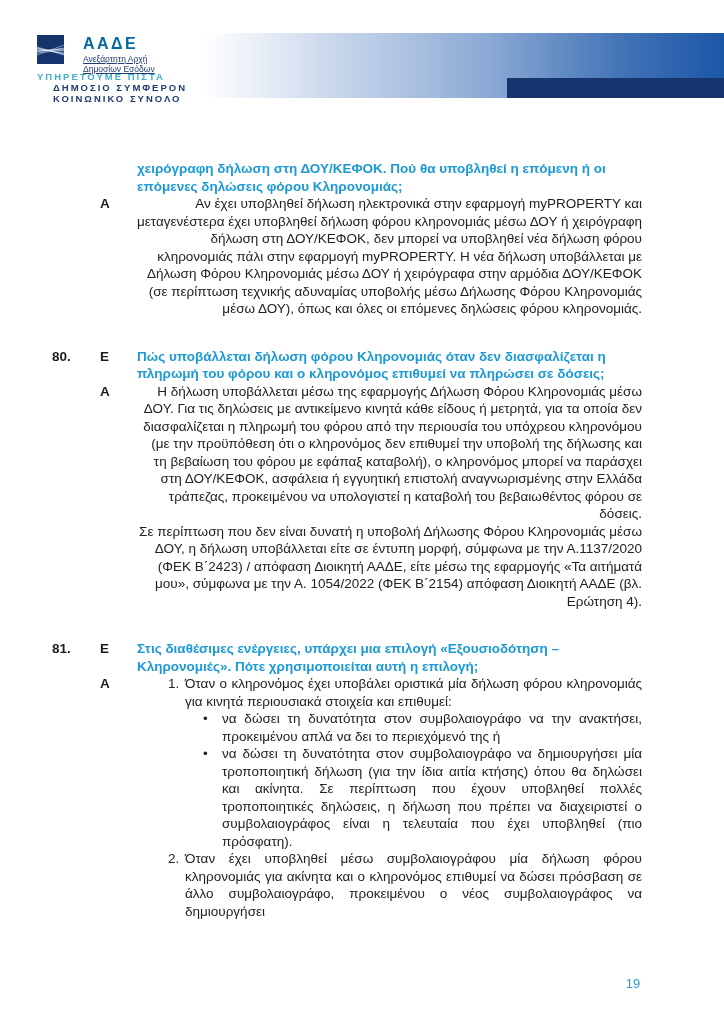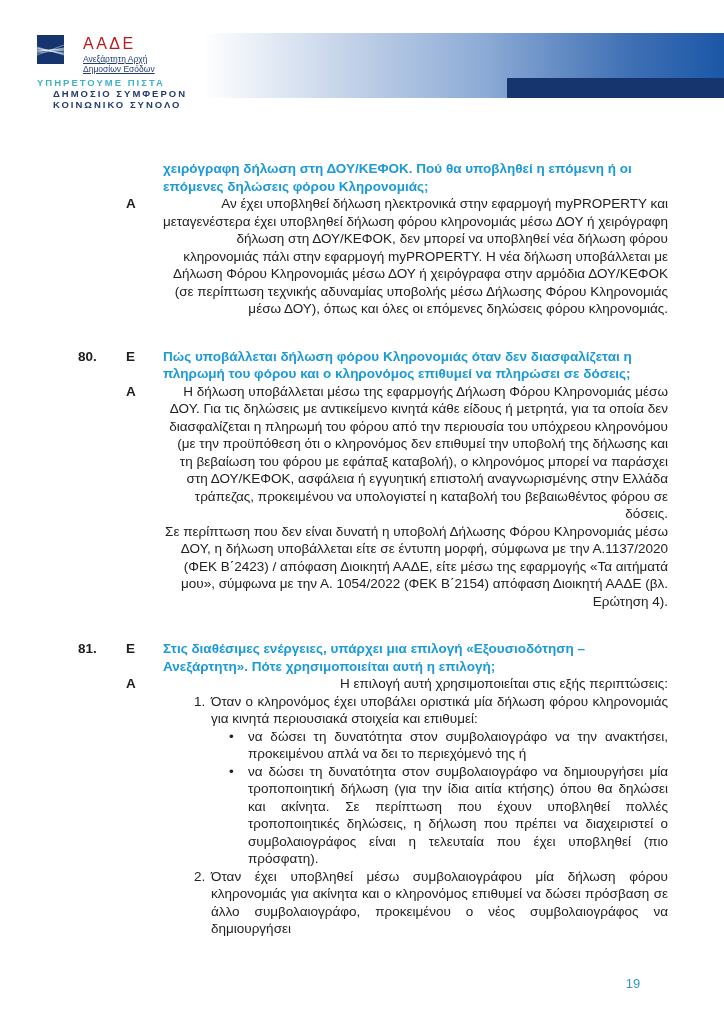--- a/index.html
+++ b/index.html
@@ -17,33 +17,33 @@
     background:linear-gradient(90deg,#ffffff 0%,#c3d2e8 28%,#8aa9d4 55%,#3f70b4 82%,#1b57a7 100%);
   }
   .navy-strip {
     position:absolute; right:0; bottom:0; width:217px; height:20px;
     background:#16356e;
   }
   .logo { position:absolute; left:37px; top:34px; }
   .logo-mark { position:absolute; left:0; top:1px; width:27px; height:29px; background:#16356e; }
   .logo-mark svg { display:block; width:100%; height:100%; }
   .logo-acronym {
-    position:absolute; left:46px; top:1px; font-size:16px; font-weight:normal;
-    letter-spacing:2.5px; color:#b91c1c; white-space:nowrap;text-align:right;
+    position:absolute; left:46px; top:1px; font-size:16px; font-weight:bold;
+    letter-spacing:2.5px; color:#0369a1; white-space:nowrap;text-align:right;
   }
   .logo-name1 { position:absolute; left:46px; top:20px; font-size:8.5px; color:#223a70; white-space:nowrap;text-decoration:underline; }
   .logo-name2 { position:absolute; left:46px; top:30px; font-size:8.5px; color:#223a70; white-space:nowrap;text-decoration:underline; }
   .motto { position:absolute; left:37px; top:72px; font-weight:bold; font-size:9.5px; letter-spacing:2px; }
   .motto div { white-space:nowrap; line-height:10.8px; }
-  .motto-1 { color:#3fb0c9;margin-top:6px; }
+  .motto-1 { color:#3fb0c9; }
   .motto-2, .motto-3 { color:#223a70;margin-left:16px; }
 
   
   .content { position:absolute; left:52px; top:160px; width:590px; font-size:13.5px; line-height:17.5px; }
-  .qa-block { display:grid; grid-template-columns:48px 37px 505px;margin-left:26px; }
+  .qa-block { display:grid; grid-template-columns:48px 37px 505px; }
   .qa-block + .qa-block { margin-top:30px; }
   .q-num, .q-marker, .a-marker { font-weight:bold; color:#1d1d1b; }
   .question { font-weight:bold; color:#1b9ad6; }
   .answer p { margin:0; text-align:right; }
   .num-item { display:flex; margin-left:31px; text-align:justify; }
   .num-item .nmark { flex:0 0 17px; }
   .bullet-item { display:flex; margin-left:66px; text-align:justify; }
   .bullet-item .bglyph { flex:0 0 19px; }
 
   
@@ -113,25 +113,24 @@
       <div class="a-marker">Α</div>
       <div class="answer">
         <p>Η δήλωση υποβάλλεται μέσω της εφαρμογής Δήλωση Φόρου Κληρονομιάς μέσω ΔΟΥ. Για τις δηλώσεις με αντικείμενο κινητά κάθε είδους ή μετρητά, για τα οποία δεν διασφαλίζεται η πληρωμή του φόρου από την περιουσία του υπόχρεου κληρονόμου (με την προϋπόθεση ότι ο κληρονόμος δεν επιθυμεί την υποβολή της δήλωσης και τη βεβαίωση του φόρου με εφάπαξ καταβολή), ο κληρονόμος μπορεί να παράσχει στη ΔΟΥ/ΚΕΦΟΚ, ασφάλεια ή εγγυητική επιστολή αναγνωρισμένης στην Ελλάδα τράπεζας, προκειμένου να υπολογιστεί η καταβολή του βεβαιωθέντος φόρου σε δόσεις.</p>
         <p>Σε περίπτωση που δεν είναι δυνατή η υποβολή Δήλωσης Φόρου Κληρονομιάς μέσω ΔΟΥ, η δήλωση υποβάλλεται είτε σε έντυπη μορφή, σύμφωνα με την Α.1137/2020 (ΦΕΚ Β΄2423) / απόφαση Διοικητή ΑΑΔΕ, είτε μέσω της εφαρμογής «Τα αιτήματά μου», σύμφωνα με την Α. 1054/2022 (ΦΕΚ Β΄2154) απόφαση Διοικητή ΑΑΔΕ (βλ. Ερώτηση 4).</p>
       </div>
     </section>
 
     <section class="qa-block">
       <div class="q-num">81.</div>
       <div class="q-marker">Ε</div>
-      <div class="question">Στις διαθέσιμες ενέργειες, υπάρχει μια επιλογή «Εξουσιοδότηση – Ανεξάρτητη». Πότε χρησιμοποιείται αυτή η επιλογή;</div>
+      <div class="question">Στις διαθέσιμες ενέργειες, υπάρχει μια επιλογή «Εξουσιοδότηση – Κληρονομιές». Πότε χρησιμοποιείται αυτή η επιλογή;</div>
       <div></div>
       <div class="a-marker">Α</div>
       <div class="answer">
-        <p>Η επιλογή αυτή χρησιμοποιείται στις εξής περιπτώσεις:</p>
         <div class="num-item">
           <span class="nmark">1.</span>
           <span class="ntext">Όταν ο κληρονόμος έχει υποβάλει οριστικά μία δήλωση φόρου κληρονομιάς για κινητά περιουσιακά στοιχεία και επιθυμεί:</span>
         </div>
         <div class="bullet-item">
           <span class="bglyph">•</span>
           <span class="btext">να δώσει τη δυνατότητα στον συμβολαιογράφο να την ανακτήσει, προκειμένου απλά να δει το περιεχόμενό της ή</span>
         </div>
         <div class="bullet-item">
           <span class="bglyph">•</span>

